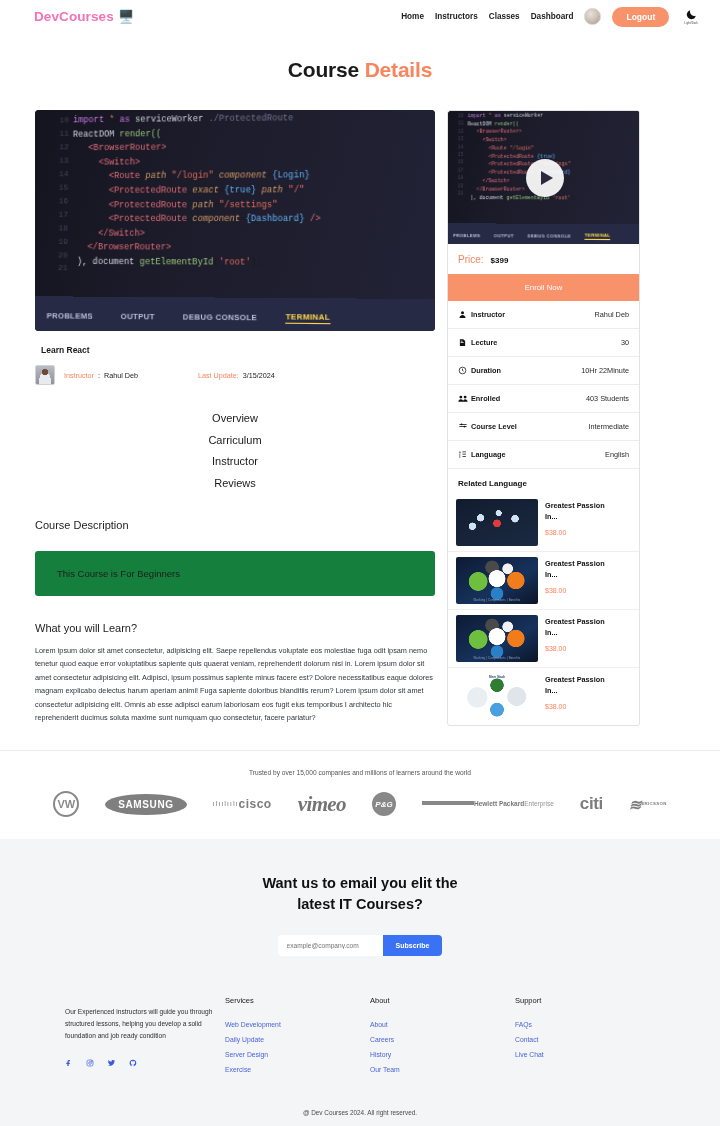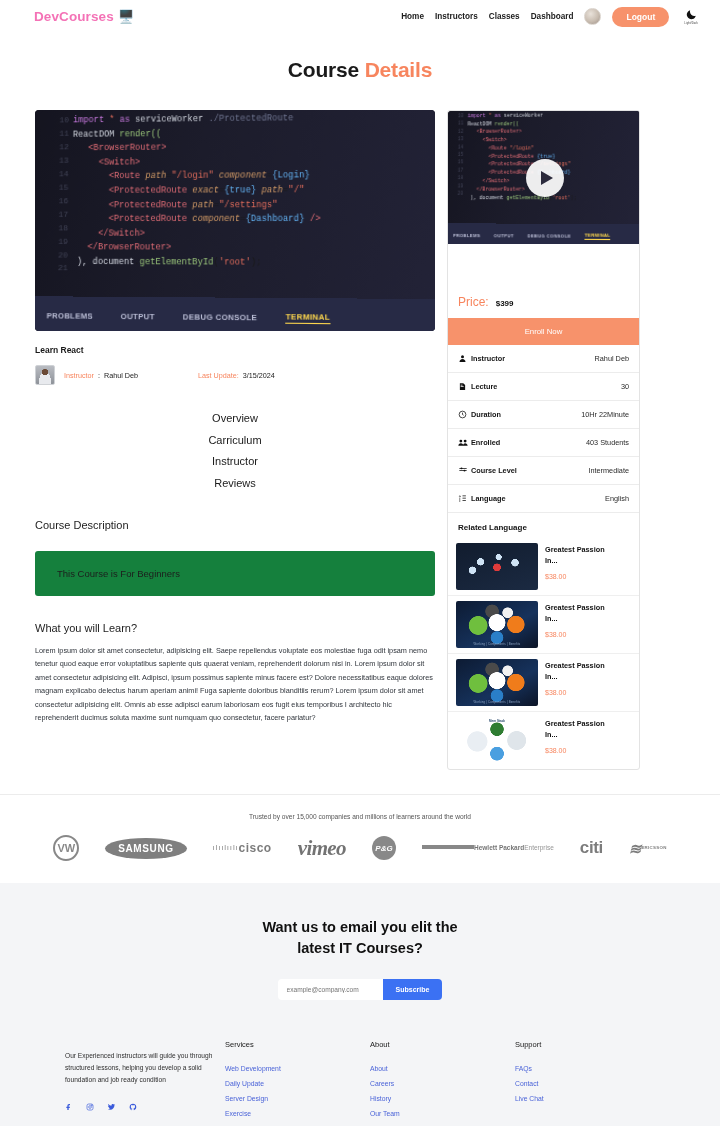--- a/index.html
+++ b/index.html
@@ -147,21 +147,21 @@
   .play-btn::after {
     content: ""; width: 0; height: 0;
     border-left: 12px solid #2b2b3d;
     border-top: 7.5px solid transparent;
     border-bottom: 7.5px solid transparent;
     margin-left: 4px;
   }
 
   
   .course-title {
-    font-size: 8.5px; font-weight: bold; margin: 14px 0 0;
+    font-size: 8.5px; font-weight: bold; margin: 14px 6px 0;
   }
   .meta-row {
     display: flex; align-items: center; margin-top: 10px; gap: 9px;
   }
   .meta-avatar {
     width: 20px; height: 20px; border-radius: 2px; flex: 0 0 auto;
     background:
       radial-gradient(circle at 50% 34%, #6b4a36 0 20%, transparent 21%),
       radial-gradient(ellipse at 50% 96%, #e8eaee 0 48%, transparent 49%),
       linear-gradient(#b9bcc2, #8e9299);
@@ -197,21 +197,21 @@
   .side-card {
     border: 1px solid #e3e3e3;
     border-radius: 3px;
     background: #fff;
     overflow: hidden;
   }
   .price-row {
     display: flex; align-items: baseline; gap: 7px;
     padding: 10px 10px 9px;
   }
-  .price-label { color: #f7855e; font-size: 12px; margin-top: 41px; }
+  .price-label { color: #f7855e; font-size: 10px; }
   .price-value { font-size: 8px; font-weight: bold; color: #111; }
   .enroll-btn {
     display: block; width: 100%; border: none;
     background: #f7926b; color: #fff;
     font-size: 7.8px; padding: 9px 0;
     cursor: pointer; font-family: inherit;
   }
   .info-row {
     display: flex; align-items: center;
     padding: 9px 10px;

